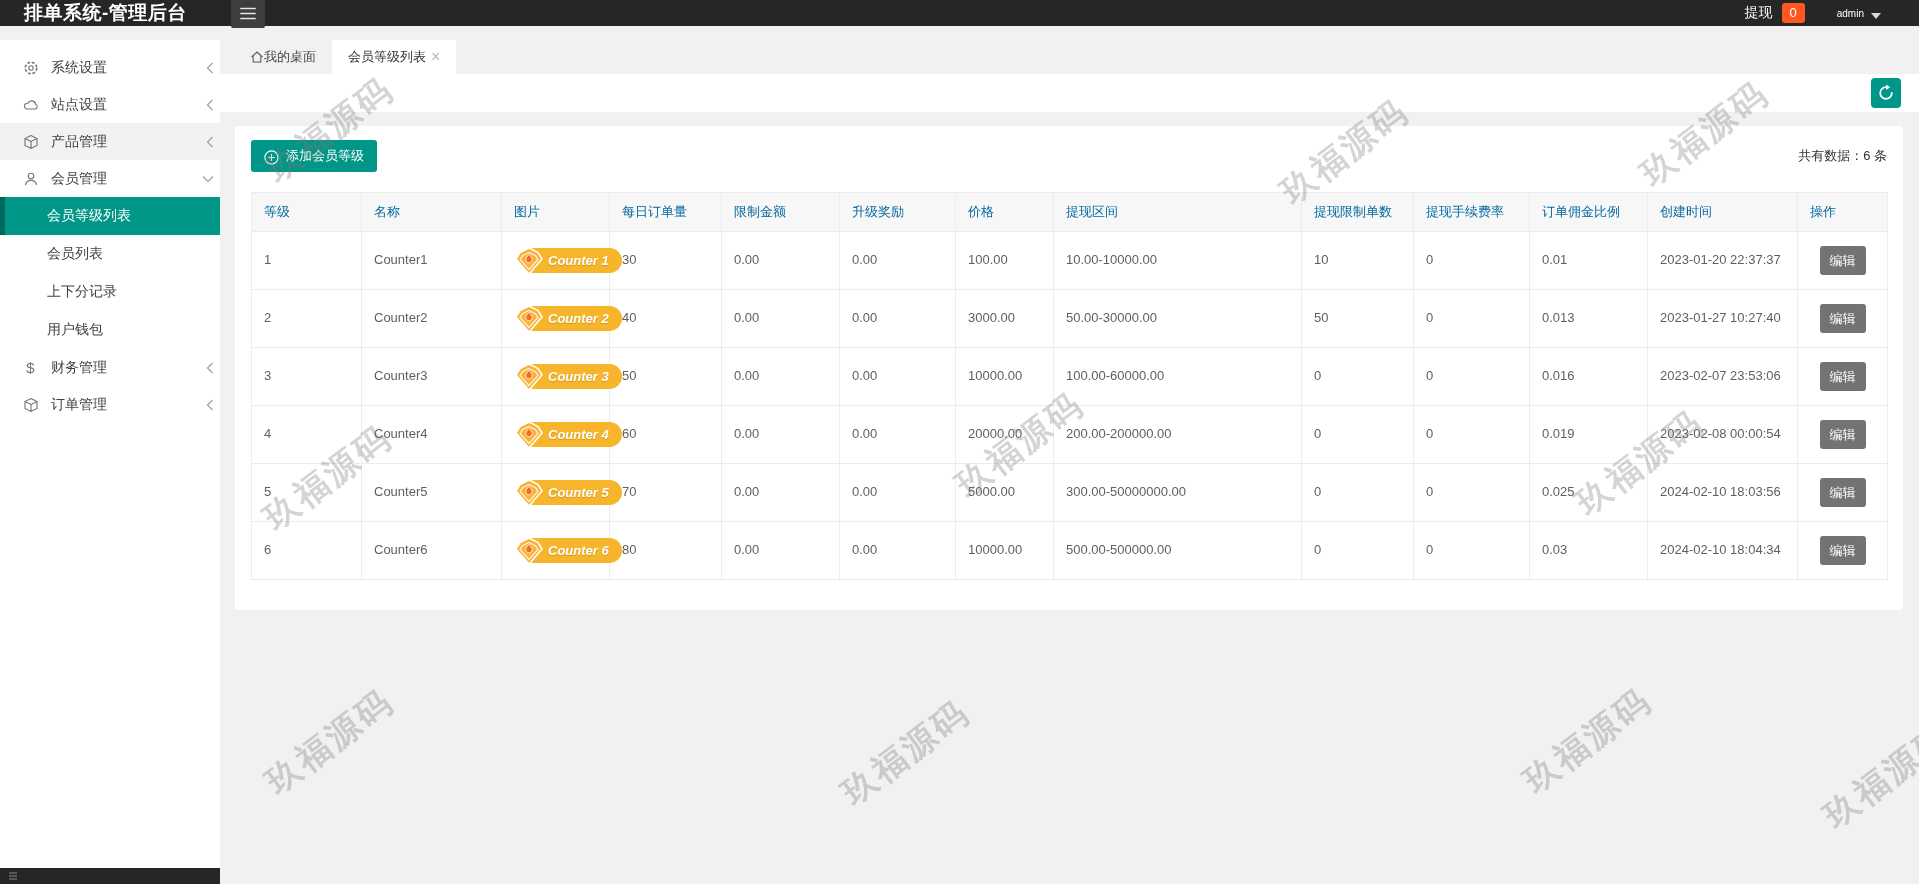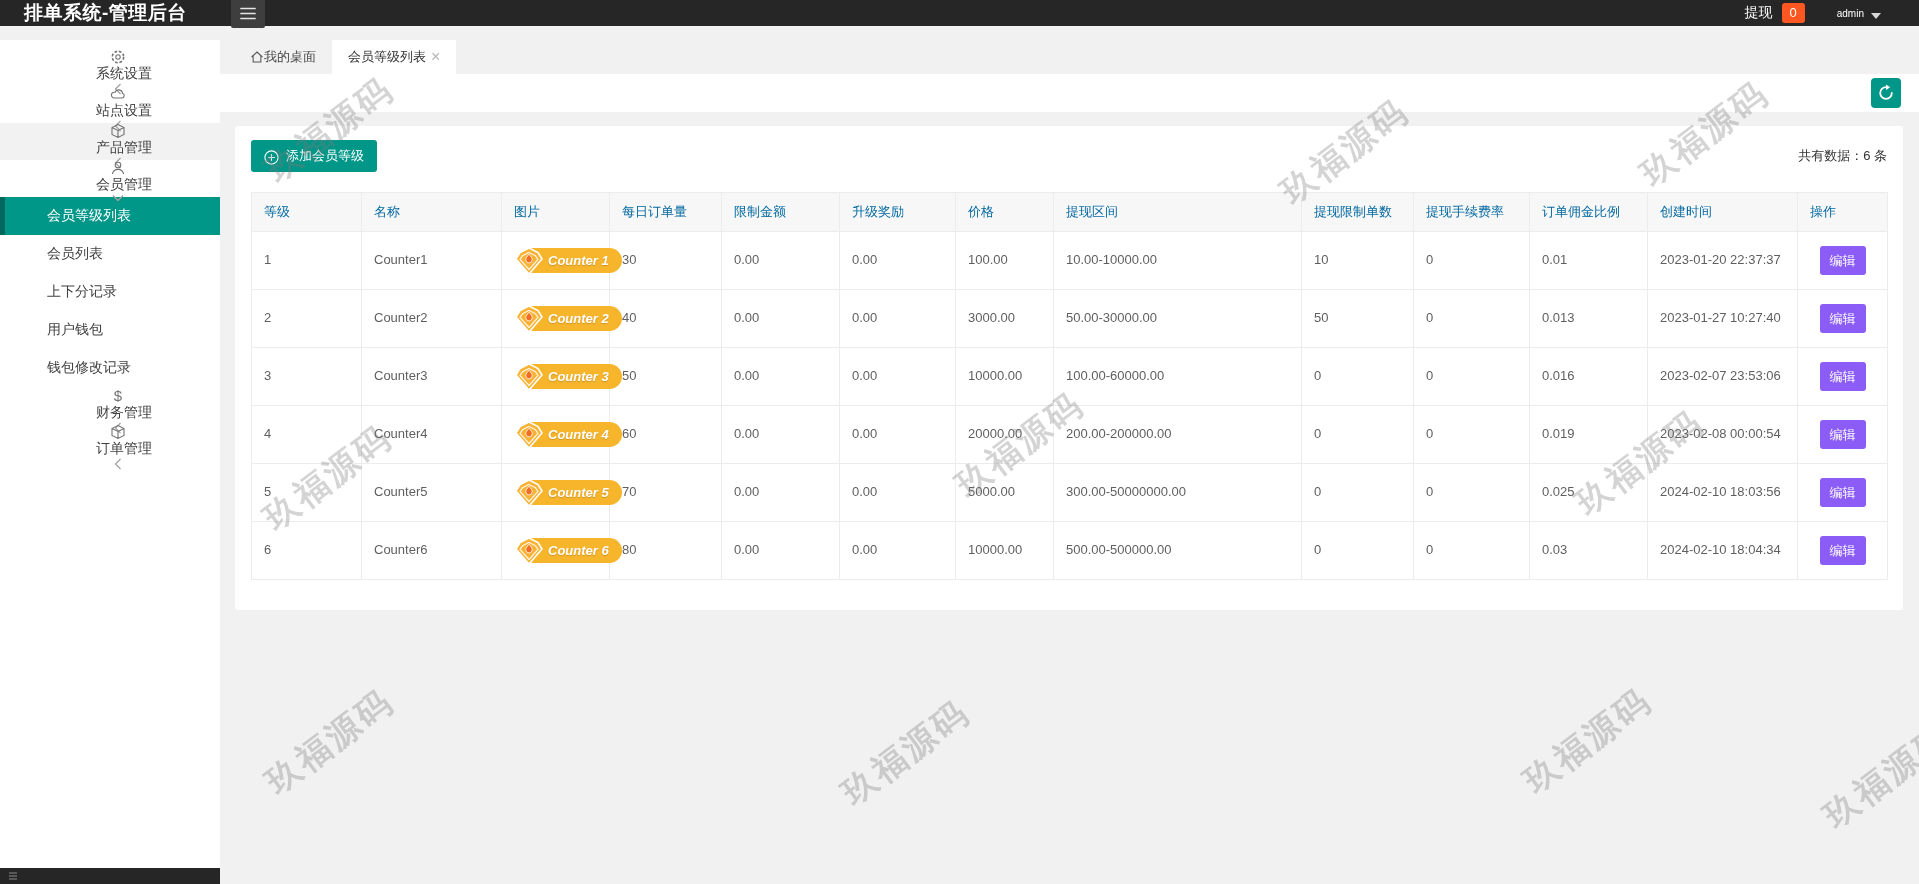--- a/index.html
+++ b/index.html
@@ -12,21 +12,21 @@
   .burger-btn{margin-left:44px;width:34px;height:30px;background:#3e3e3e;border:none;border-radius:2px;display:flex;align-items:center;justify-content:center;cursor:pointer;}
   .header-spacer{flex:1;}
   .withdraw{display:flex;align-items:center;color:#fff;font-size:14px;gap:9px;margin-right:32px;cursor:pointer;}
   .badge-count{background:#ff5722;color:#fff;font-size:13px;padding:2px 8px;border-radius:3px;line-height:1.25;}
   .user-menu{display:flex;align-items:flex-end;color:#fff;font-size:10px;margin-right:38px;cursor:pointer;gap:7px;}
   .caret-down{width:0;height:0;border-left:5px solid transparent;border-right:5px solid transparent;border-top:6px solid #d9d9d9;}
 
   
   .sidebar{position:absolute;top:40px;left:0;width:220px;bottom:0;background:#fff;z-index:5;}
   .menu{padding-top:9px;}
-  .menu-item{height:37px;display:flex;align-items:center;padding:0 6px 0 22px;font-size:14px;color:#3f3f3f;cursor:pointer;flex-direction:column;}
+  .menu-item{height:37px;display:flex;align-items:center;padding:0 6px 0 22px;font-size:14px;color:#3f3f3f;cursor:pointer;}
   .menu-item .mi{width:17px;height:17px;color:#737373;display:flex;align-items:center;justify-content:center;font-size:15px;}
   .menu-item .label{margin-left:12px;flex:1;}
   .menu-item .chev{color:#a3a3a3;display:flex;}
   .menu-item.tinted{background:#f2f2f2;}
   .submenu-item{height:38px;display:flex;align-items:center;padding-left:47px;font-size:14px;color:#3f3f3f;cursor:pointer;}
   .submenu-item.active{background:#009688;color:#fff;border-left:5px solid #00695f;padding-left:42px;}
   .sidebar-footer{position:absolute;left:0;bottom:0;width:100%;height:16px;background:#262626;display:flex;align-items:center;padding-left:8px;}
 
   
   .tab-bar{position:absolute;left:220px;top:40px;right:0;height:34px;background:#f1f1f1;display:flex;align-items:stretch;padding-left:14px;z-index:4;}
@@ -46,21 +46,21 @@
 
   table.levels{width:100%;border-collapse:collapse;margin-top:20px;table-layout:fixed;font-size:13px;}
   .levels th{background:#f7f7f7;font-weight:normal;color:#0369a1;text-align:left;padding:10px 12px;border:1px solid #ececec;}
   .levels td{color:#5f5f5f;padding:6px 12px;border:1px solid #ececec;height:58px;word-break:break-all;line-height:1.7;background:#fff;}
   .levels td.cell-action{text-align:center;}
 
   .lvl-badge{position:relative;display:inline-flex;align-items:center;height:30px;}
   .badge-pill{margin-left:15px;background:#f7b52c;color:#fff;font-size:13px;font-weight:bold;font-style:italic;padding:4px 13px 4px 19px;border-radius:4px 14px 14px 4px;white-space:nowrap;text-shadow:0 1px 1px rgba(0,0,0,.18);line-height:1.35;}
   .crest{position:absolute;left:0;top:0;}
 
-  .edit-btn{background:#8b5cf6;color:#fff;border:none;border-radius:3px;width:46px;height:29px;font-size:13px;cursor:pointer;}
+  .edit-btn{background:#737373;color:#fff;border:none;border-radius:3px;width:46px;height:29px;font-size:13px;cursor:pointer;}
 
   
   .wm{position:absolute;z-index:60;font-size:34px;font-weight:bold;color:rgba(125,125,125,0.33);letter-spacing:3px;transform:translate(-50%,-50%) rotate(-37deg);pointer-events:none;white-space:nowrap;}
 </style>
 </head>
 <body>
 
 <header class="app-header">
   <div class="app-title">排单系统-管理后台</div>
   <button class="burger-btn">
@@ -145,23 +145,20 @@
         <span>会员等级列表</span>
       </div>
       <div class="submenu-item">
         <span>会员列表</span>
       </div>
       <div class="submenu-item">
         <span>上下分记录</span>
       </div>
       <div class="submenu-item">
         <span>用户钱包</span>
-      </div>
-      <div class="submenu-item">
-        <span>钱包修改记录</span>
       </div>
     </div>
 
     <div class="menu-item">
       <span class="mi">$</span>
       <span class="label">财务管理</span>
       <span class="chev">
           <svg width="8" height="12" viewBox="0 0 8 12">
             <path d="M6.5 1 1.5 6l5 5" fill="none" stroke="currentColor" stroke-width="1.3"></path>
           </svg>

